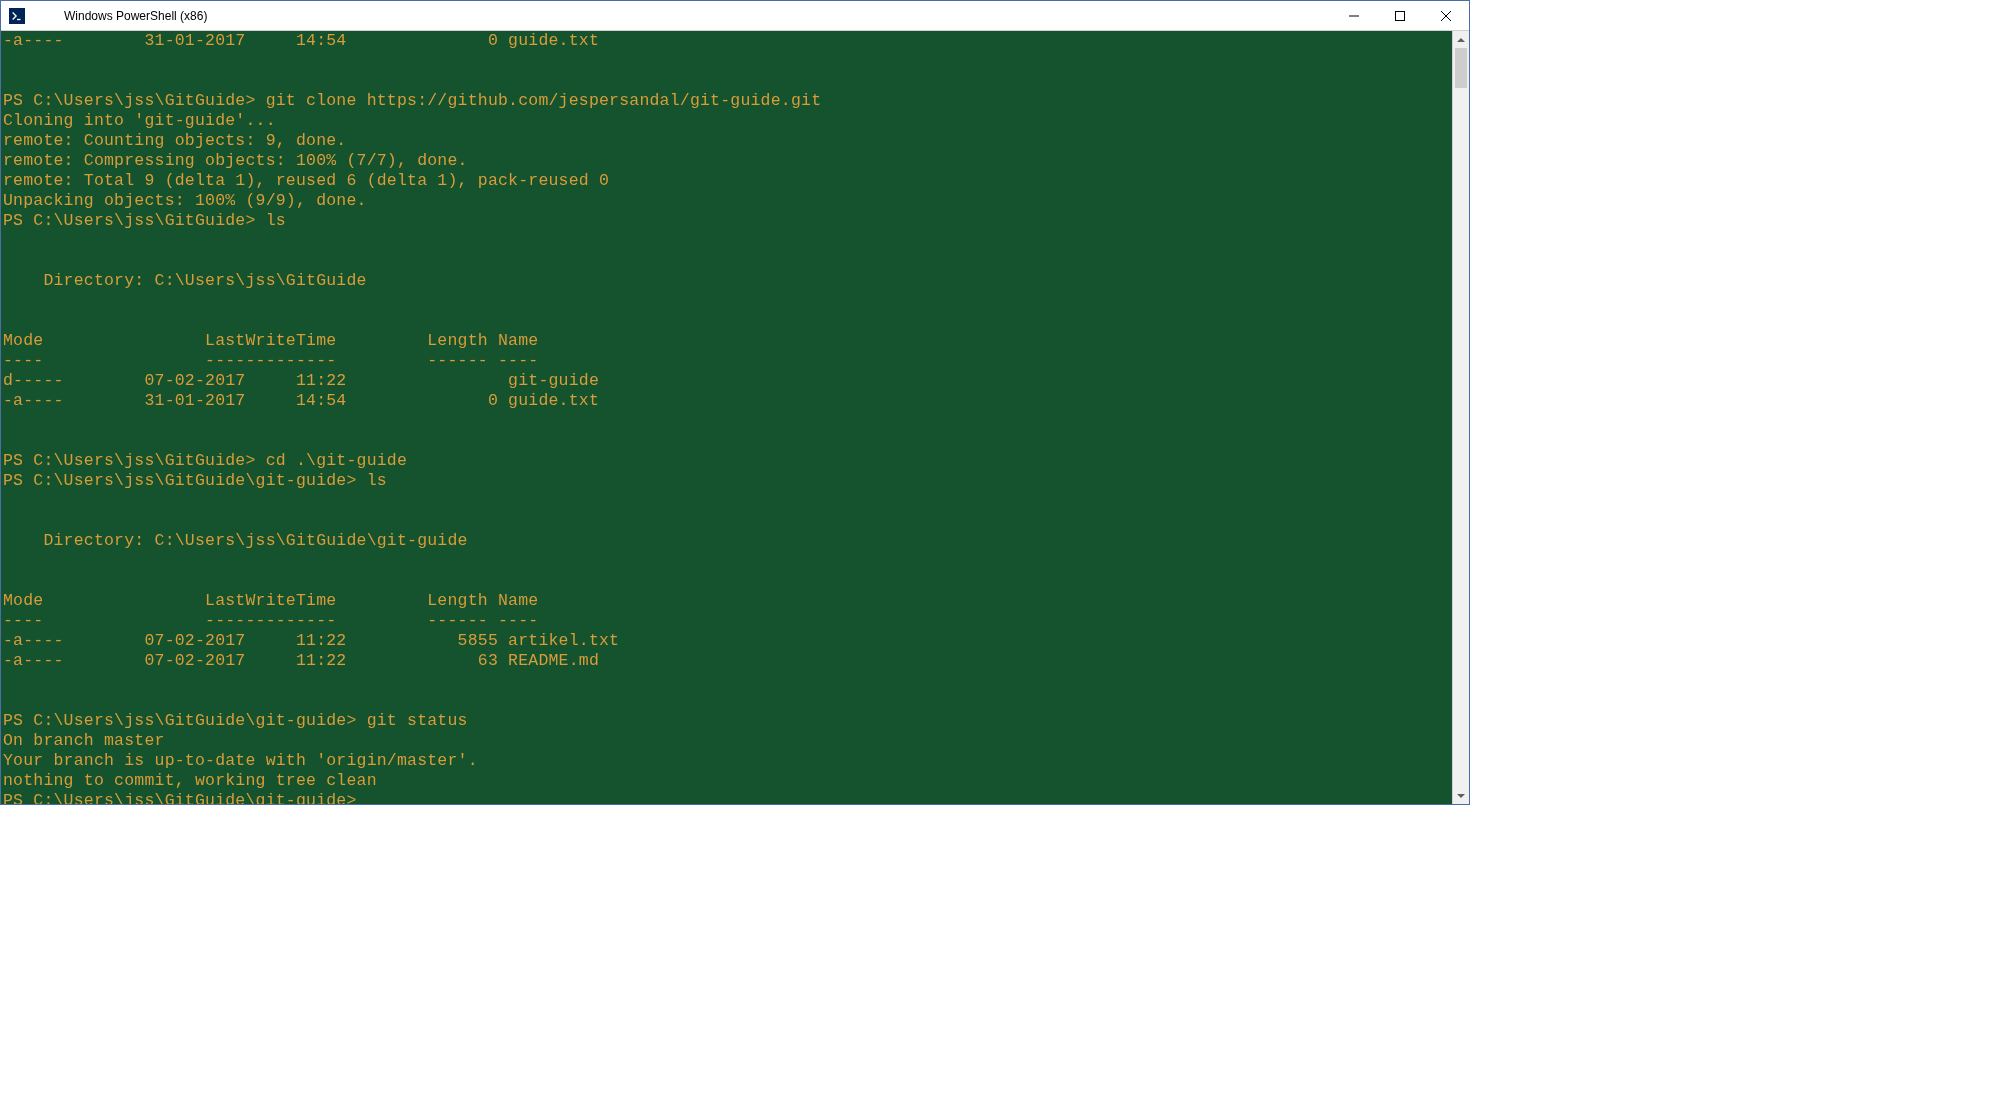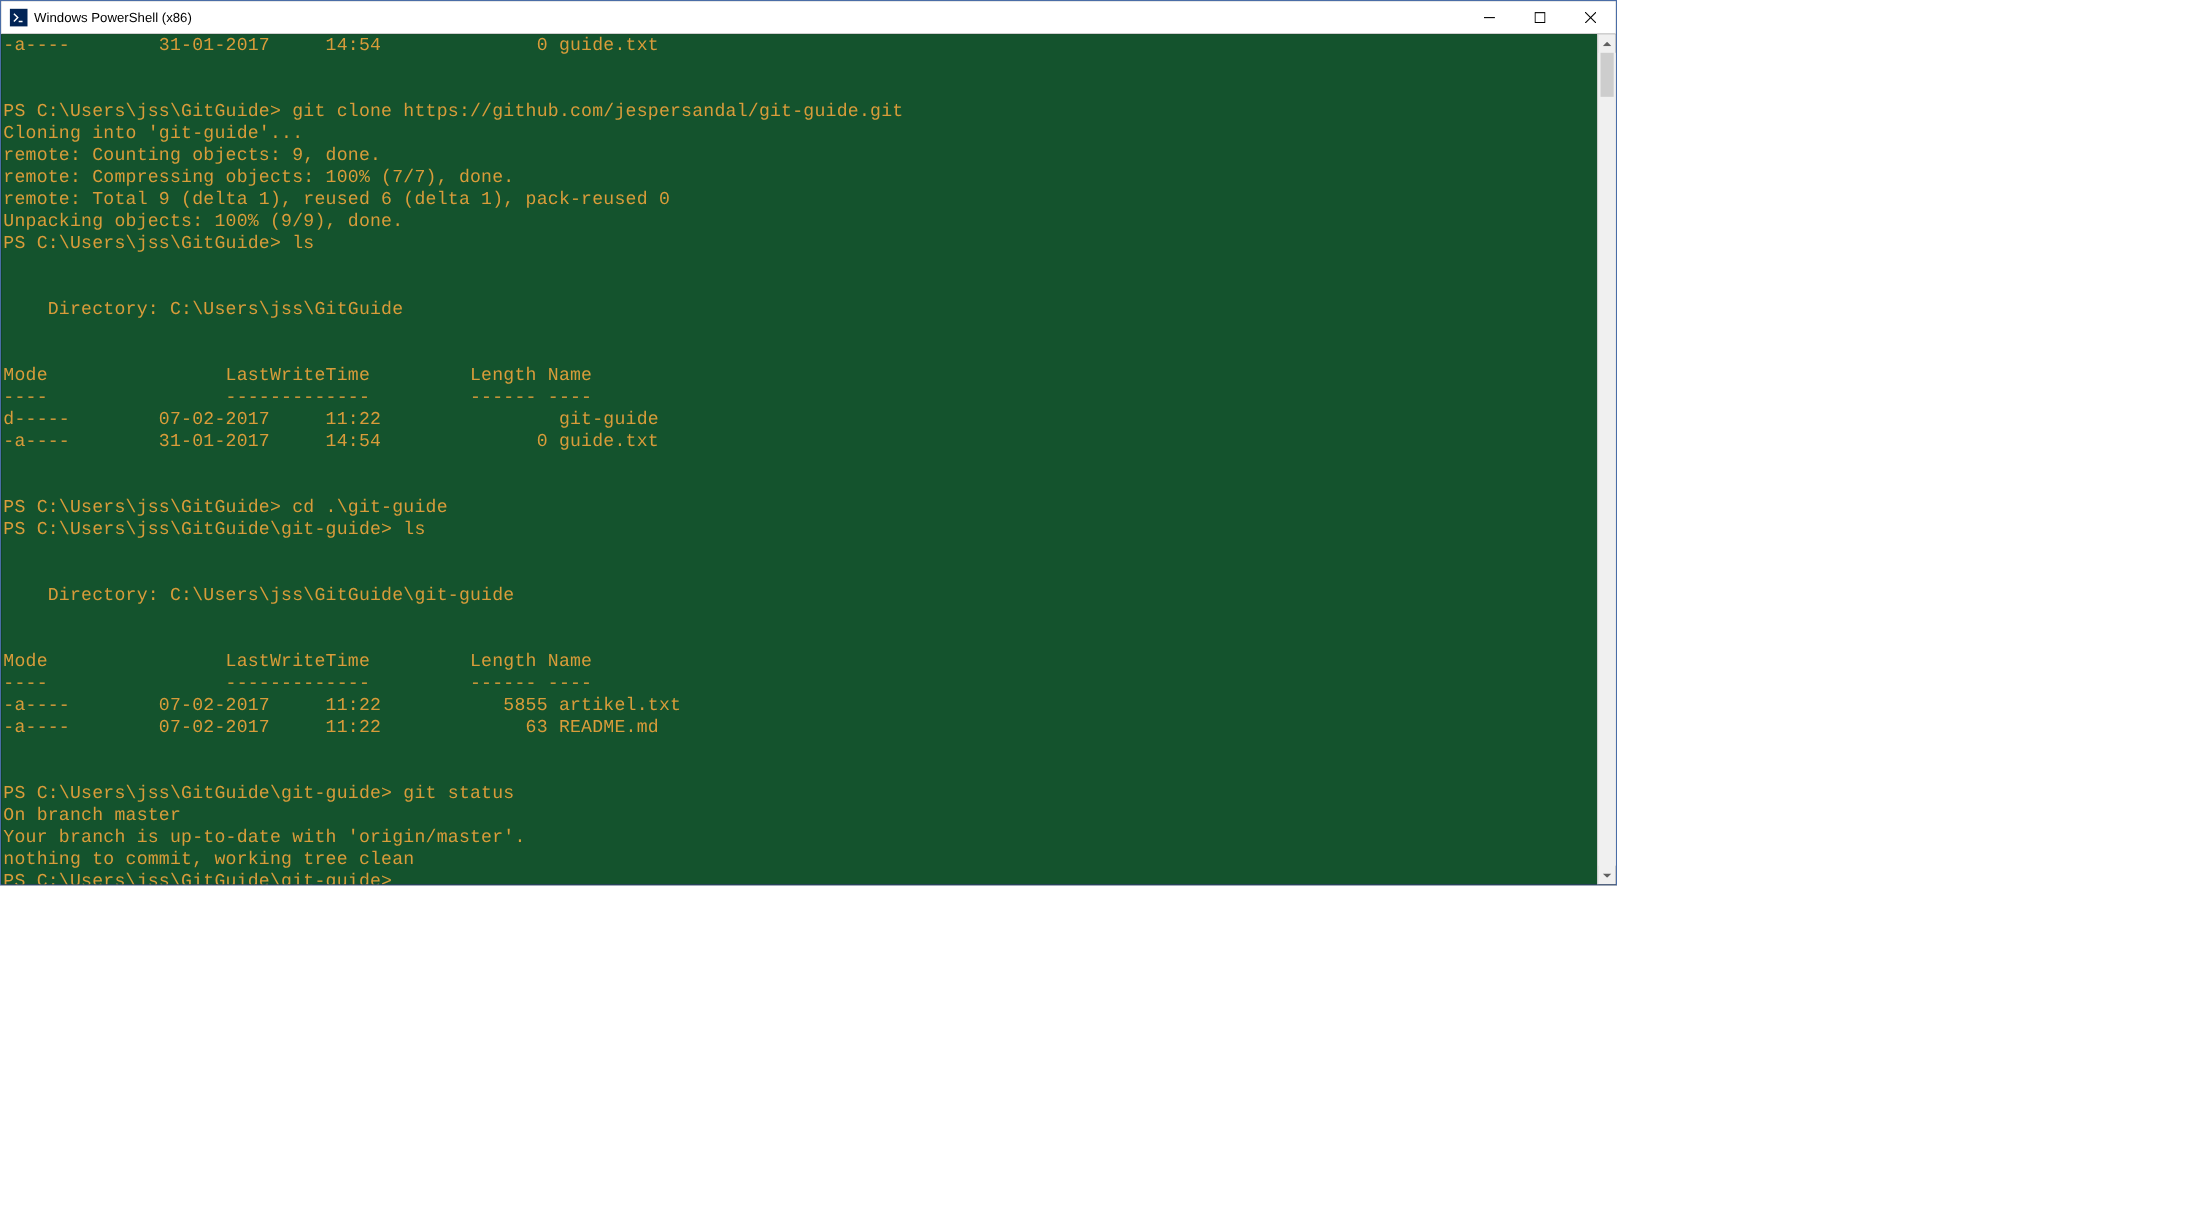--- a/index.html
+++ b/index.html
@@ -38,20 +38,21 @@
       justify-content: center;
     }
     .titlebar-icon svg {
       width: 14px;
       height: 14px;
     }
     .titlebar-title {
       font-size: 12px;
       color: #000000;
       flex: 0 0 auto;
+      margin-left: 33px;
     }
     .titlebar-spacer {
       flex: 1;
     }
     .window-controls {
       display: flex;
       height: 100%;
     }
     .window-btn {
       width: 46px;

